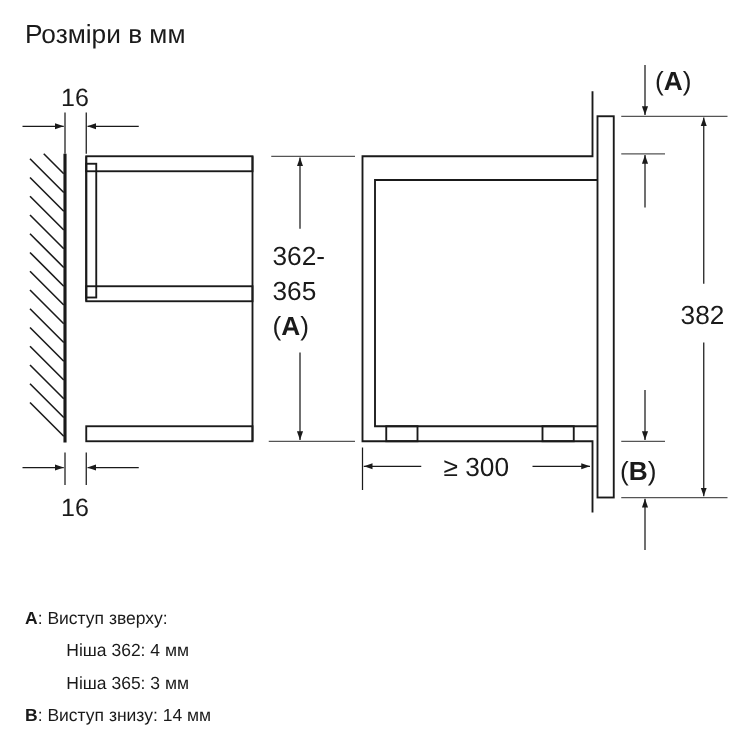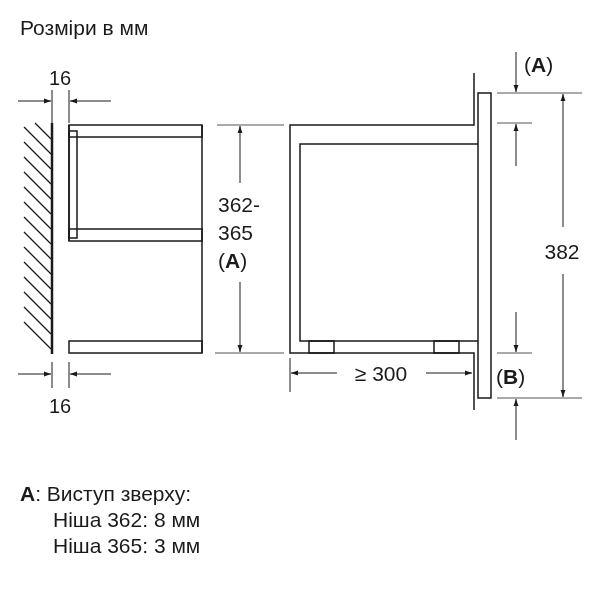--- a/index.html
+++ b/index.html
@@ -1,21 +1,21 @@
 <!DOCTYPE html>
 <html><head>
   <meta charset="utf-8">
   <style>
     html, body { margin: 0; padding: 0; background: #ffffff; }
     body { width: 600px; height: 600px; position: relative; overflow: hidden;
            font-family: "Liberation Sans", sans-serif; color: #1a1a1a; }
     .title { position: absolute; left: 20px; top: 16px; font-size: 21px; text-align: right; }
     svg.diagram { position: absolute; left: 0; top: 0; }
     .lbl { font-family: "Liberation Sans", sans-serif; fill: #1a1a1a; }
-    .legend { position: absolute; left: 20px; top: 481px; font-size: 21px; line-height: 26px; }
+    .legend { position: absolute; left: 20px; top: 481px; font-size: 14px; line-height: 26px; }
     .legend .row { white-space: nowrap; }
     .legend .key { font-weight: bold; }
     .legend .indent { padding-left: 33px; }
   </style>
 </head>
 <body>
 
 <div class="title">Розміри в мм</div>
 
 <svg class="diagram" width="600" height="600" viewBox="0 0 600 600">
@@ -118,15 +118,16 @@
   <g stroke="#1a1a1a" stroke-width="1">
     <line x1="497" y1="353" x2="532" y2="353" stroke="#555"></line>
     <line x1="516" y1="312" x2="516" y2="352" marker-end="url(#ah)"></line>
     <line x1="516" y1="440" x2="516" y2="399" marker-end="url(#ah)"></line>
   </g>
   <text class="lbl" x="496" y="384" font-size="21"><tspan>(</tspan><tspan font-weight="bold">B</tspan><tspan>)</tspan></text>
 </svg>
 
 <div class="legend">
   <div class="row"><span class="key">A</span><span>: Виступ зверху:</span></div>
-  <div class="row indent"><span>Ніша 362: 8 мм</span></div>
+  <div class="row indent"><span>Ніша 362: 4 мм</span></div>
   <div class="row indent"><span>Ніша 365: 3 мм</span></div>
+  <div class="row"><span class="key">B</span><span>: Виступ знизу: 14 мм</span></div>
 </div>
 
 </body></html>

